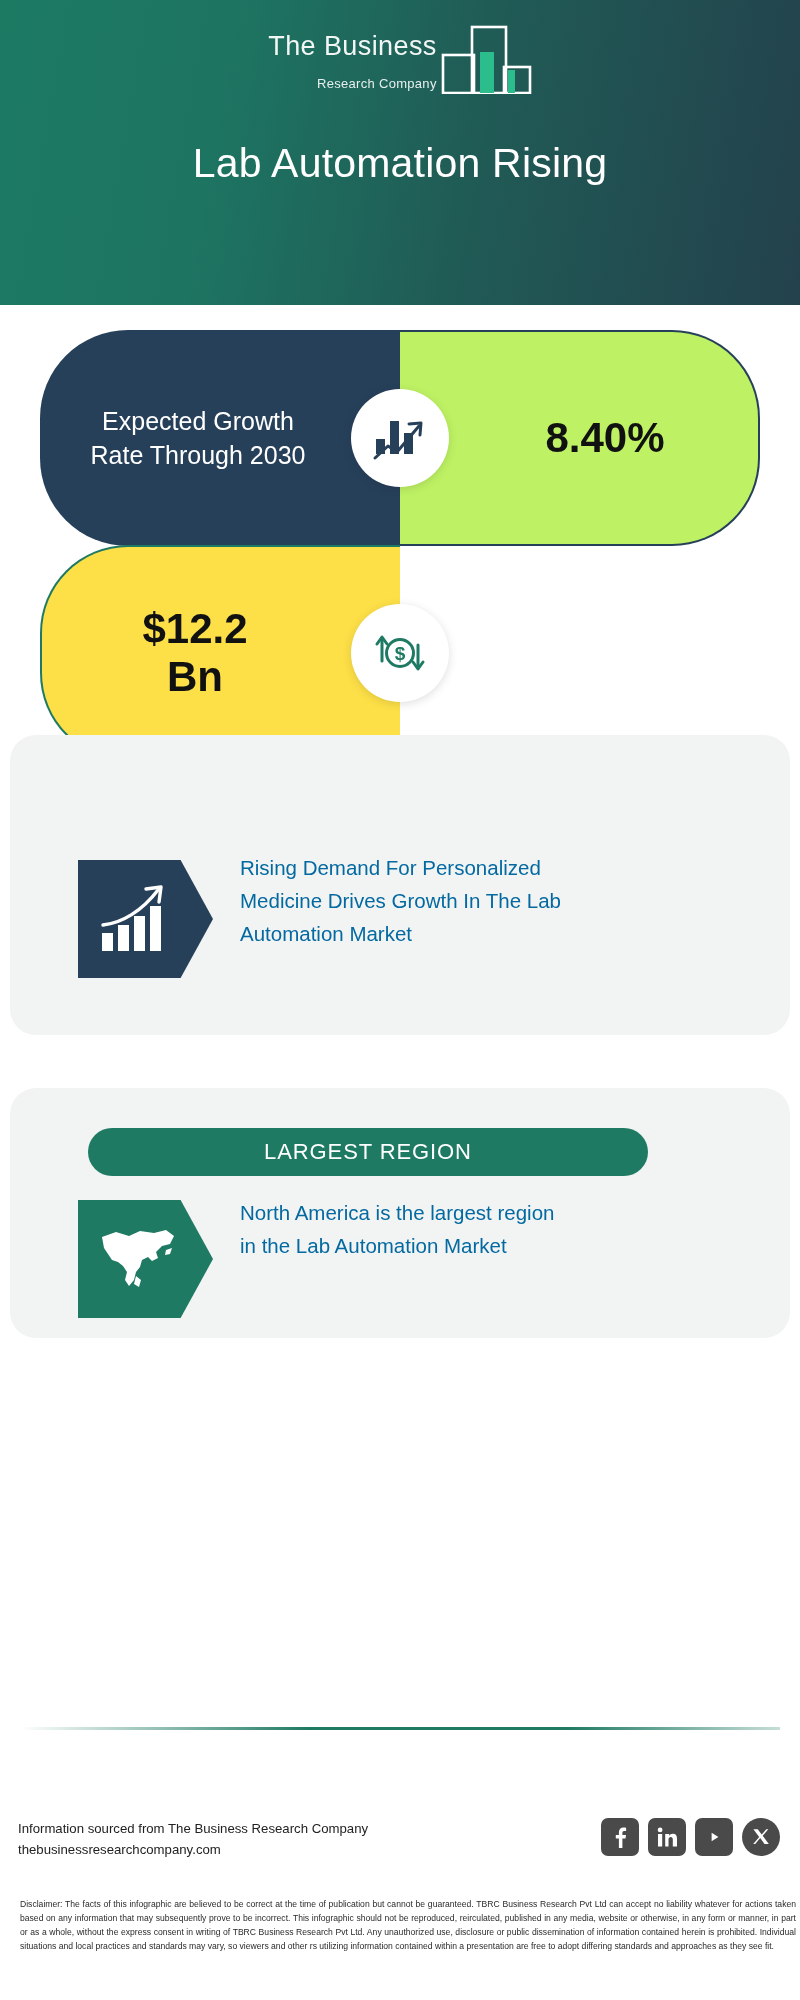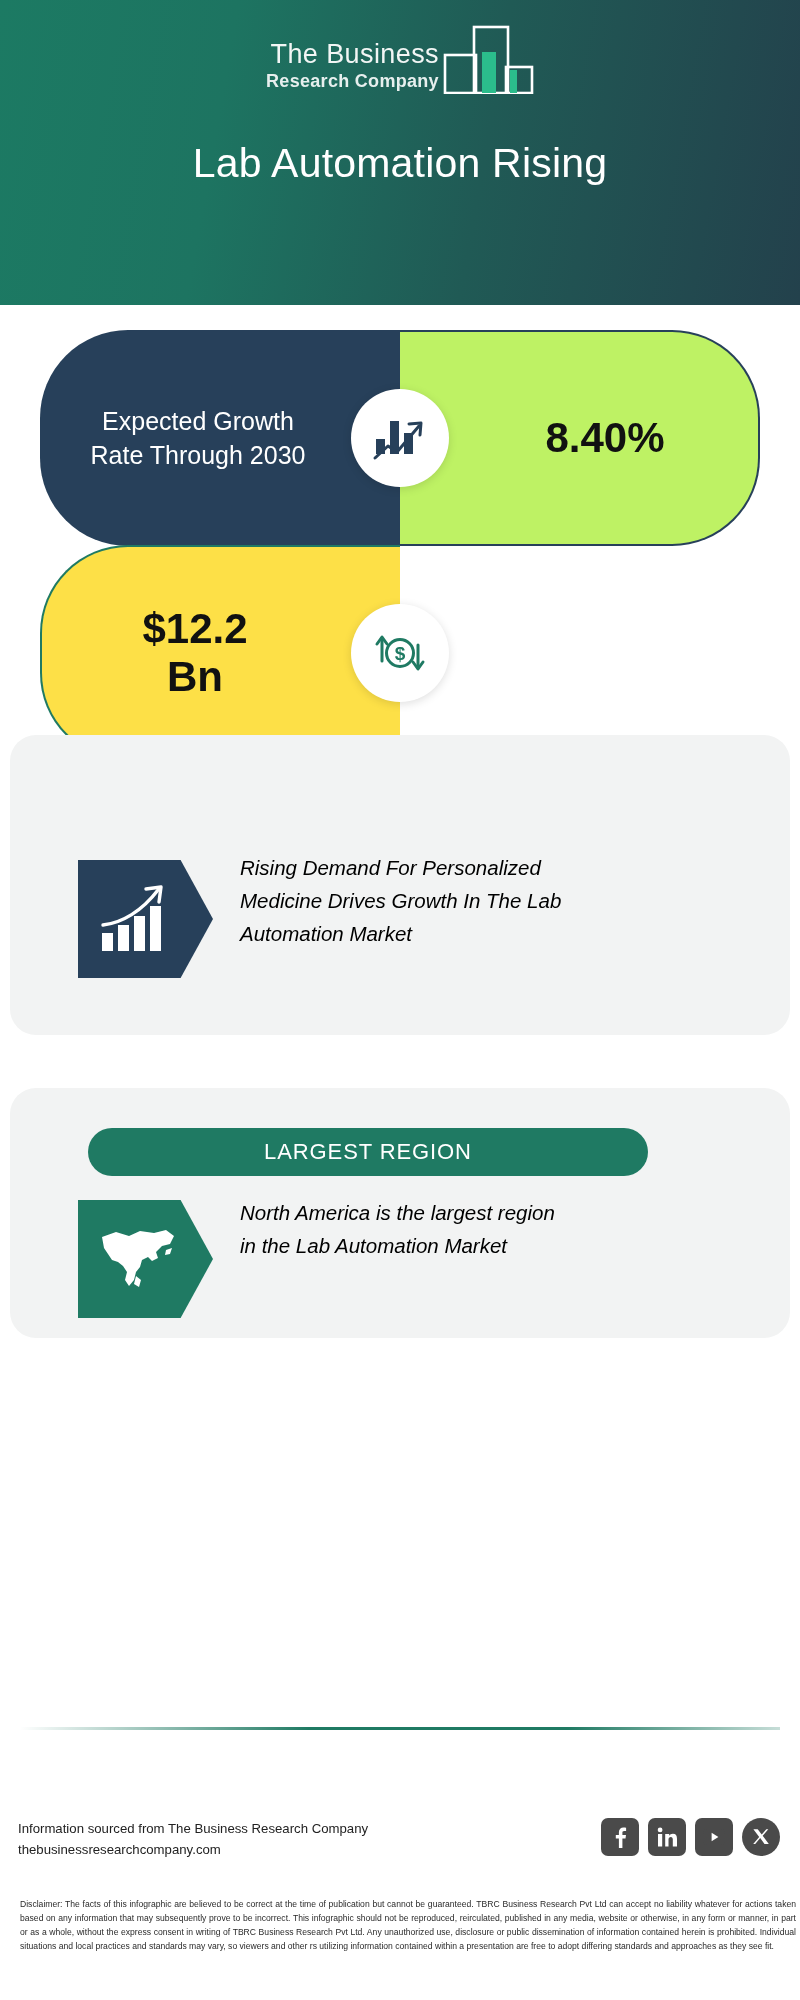--- a/index.html
+++ b/index.html
@@ -22,22 +22,22 @@
   .logo-wrap {
     position:absolute; left:0; right:0; top:24px;
     display:flex; justify-content:center; align-items:flex-end;
   }
   .logo-text { text-align:right; padding-bottom:2px; }
   .logo-line1 {
     color:#f2f6f5; font-size:27px; font-weight:400;
     letter-spacing:.4px; line-height:1.0;
   }
   .logo-line2 {
-    color:#e7efee; font-size:18px; font-weight:700;
-    letter-spacing:.3px; line-height:1.35; margin-top:1px;
+    color:#e7efee; font-size:13px; font-weight:400;
+    letter-spacing:.3px; line-height:1.35; margin-top:15px;
   }
   .logo-mark { margin-left:3px; margin-bottom:1px; }
 
   .page-title {
     position:absolute; top:140px; left:0; right:0;
     text-align:center; color:#ffffff;
     font-size:41px; font-weight:400; letter-spacing:.2px;
   }
 
   
@@ -126,21 +126,21 @@
     width:135px; height:118px;
     display:flex; align-items:center; justify-content:center;
   }
   #icon-driver-shape { left:68px; top:125px; background:#27405a;
       clip-path:polygon(0 0,76% 0,100% 50%,76% 100%,0 100%); }
   #icon-region-shape { left:68px; top:112px; background:#1f7a63;
       clip-path:polygon(0 0,76% 0,100% 50%,76% 100%,0 100%); }
 
   .info-text {
     position:absolute; left:230px; width:330px;
-    color:#000000; font-size:20.5px; line-height:1.62;font-style:italic;
+    color:#0369a1; font-size:20.5px; line-height:1.62;
   }
   #text-driver { top:116px; }
   #text-region { top:108px; }
 
   
   .divider {
     position:absolute; left:20px; top:1727px; width:760px; height:3px;
     background:linear-gradient(90deg,rgba(31,122,99,0) 0%,#1f7a63 38%,#1f7a63 72%,rgba(31,122,99,.25) 100%);
   }
   .footer-src {

